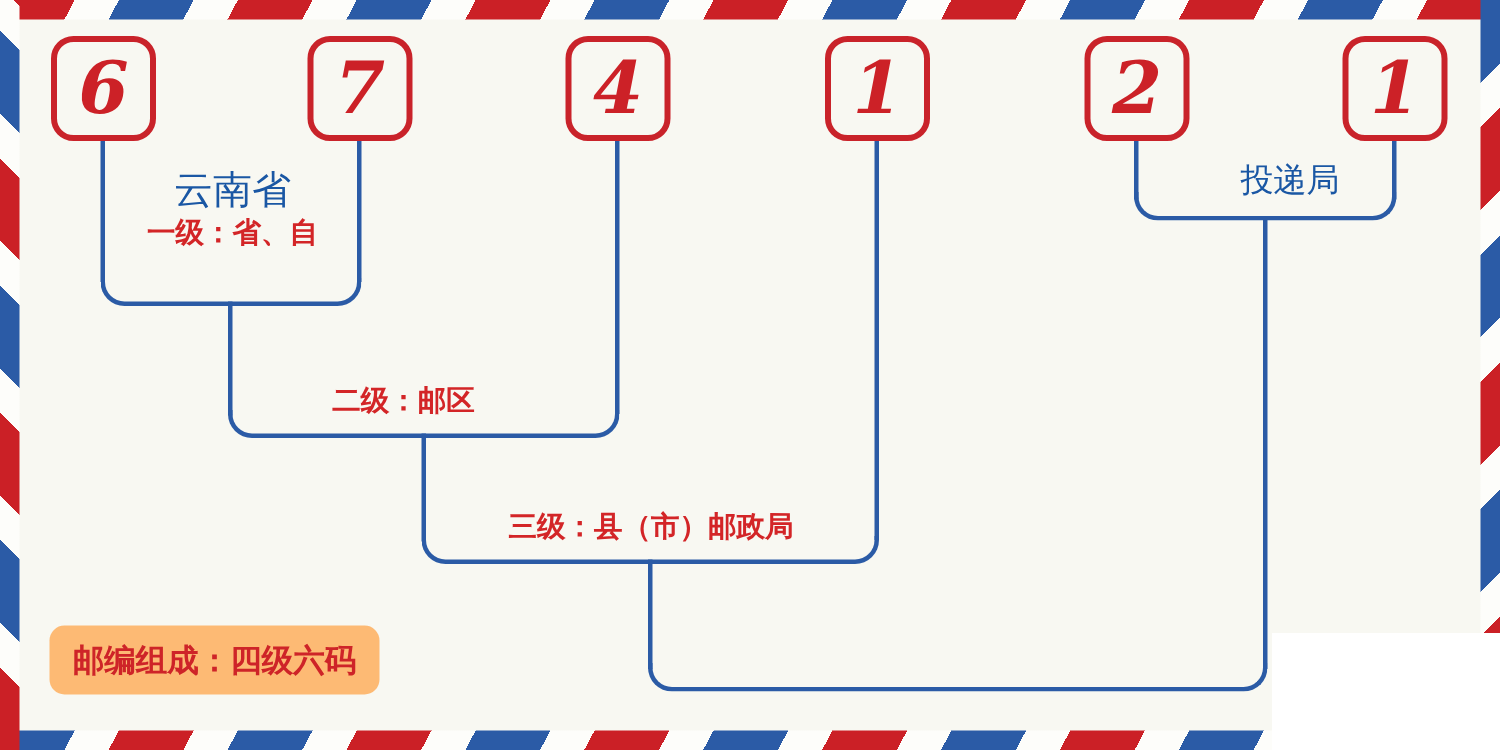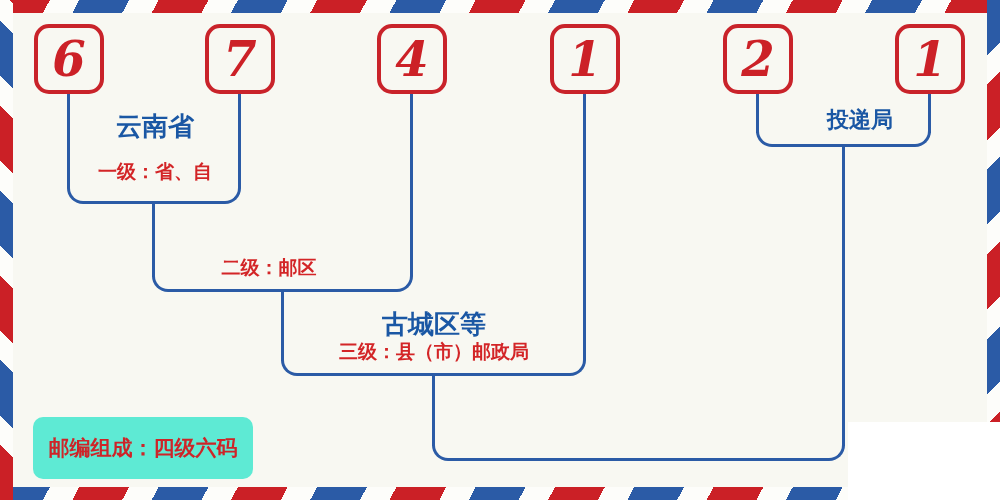--- a/index.html
+++ b/index.html
@@ -30,27 +30,27 @@
   .digit{
     color:#cc2127;font-family:"DejaVu Serif",serif;
     font-weight:bold;font-style:italic;font-size:48px;line-height:60px;
   }
   
   .vl{position:absolute;width:3px;background:#2b5ba6;}
   .u{position:absolute;box-sizing:border-box;height:19px;
      border:3px solid #2b5ba6;border-top:none;border-radius:0 0 16px 16px;}
   
   .lbl-name{position:absolute;transform:translateX(-50%);white-space:nowrap;
-    color:#1a57a4;font-family:"Liberation Serif",serif;font-weight:bold;font-size:26px;}
+    color:#1a57a4;font-family:"Liberation Serif",serif;font-weight:normal;font-size:26px;}
   .lbl-name.small{font-size:22px;}
   .lbl-desc{position:absolute;transform:translateX(-50%);white-space:nowrap;text-align:center;
     color:#d32527;font-family:"Liberation Sans",sans-serif;font-weight:bold;font-size:19px;line-height:21px;}
   
-  .badge{position:absolute;left:33px;top:417px;width:220px;height:62px;
-    background:#5eead4;border-radius:10px;
+  .badge{position:absolute;left:33px;top:417px;width:220px;height:46px;
+    background:#fdba74;border-radius:10px;
     display:flex;align-items:center;justify-content:center;}
   .badge span{color:#ce2428;font-family:"Liberation Sans",sans-serif;font-weight:bold;font-size:21px;white-space:nowrap;}
 </style>
 </head>
 <body>
 
 <div class="canvas">
 
   <div class="stripe top"></div>
   <div class="stripe bottom"></div>
@@ -89,27 +89,26 @@
   <div class="vl" style="left:432px;top:373px;height:73px"></div>
   <div class="vl" style="left:842px;top:145px;height:301px"></div>
 
   <div class="u" style="left:67px;top:185px;width:174px"></div>
   <div class="u" style="left:152px;top:273px;width:261px"></div>
   <div class="u" style="left:281px;top:357px;width:305px"></div>
   <div class="u" style="left:432px;top:442px;width:413px"></div>
   <div class="u" style="left:756px;top:128px;width:175px"></div>
 
   <div class="lbl-name" style="left:155px;top:109px">云南省</div>
-  <div class="lbl-desc" style="left:155px;top:161px">
+  <div class="lbl-desc" style="left:155px;top:145px">
     <div>一级：省、自</div>
   </div>
 
   <div class="lbl-desc" style="left:269px;top:257px">二级：邮区</div>
 
-  <div class="lbl-name" style="left:434px;top:307px">古城区等</div>
   <div class="lbl-desc" style="left:434px;top:341px">三级：县（市）邮政局</div>
 
 
   <div class="lbl-name small" style="left:860px;top:105px">投递局</div>
 
   <div class="badge">
     <span>邮编组成：四级六码</span>
   </div>
 
 </div>

